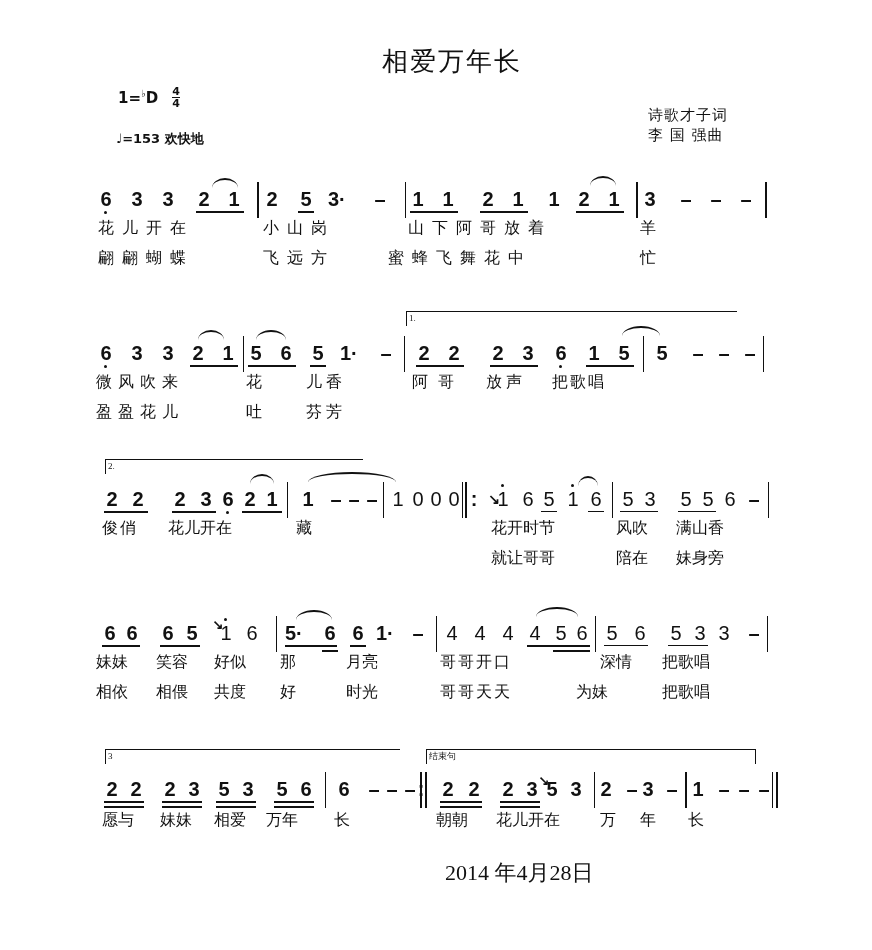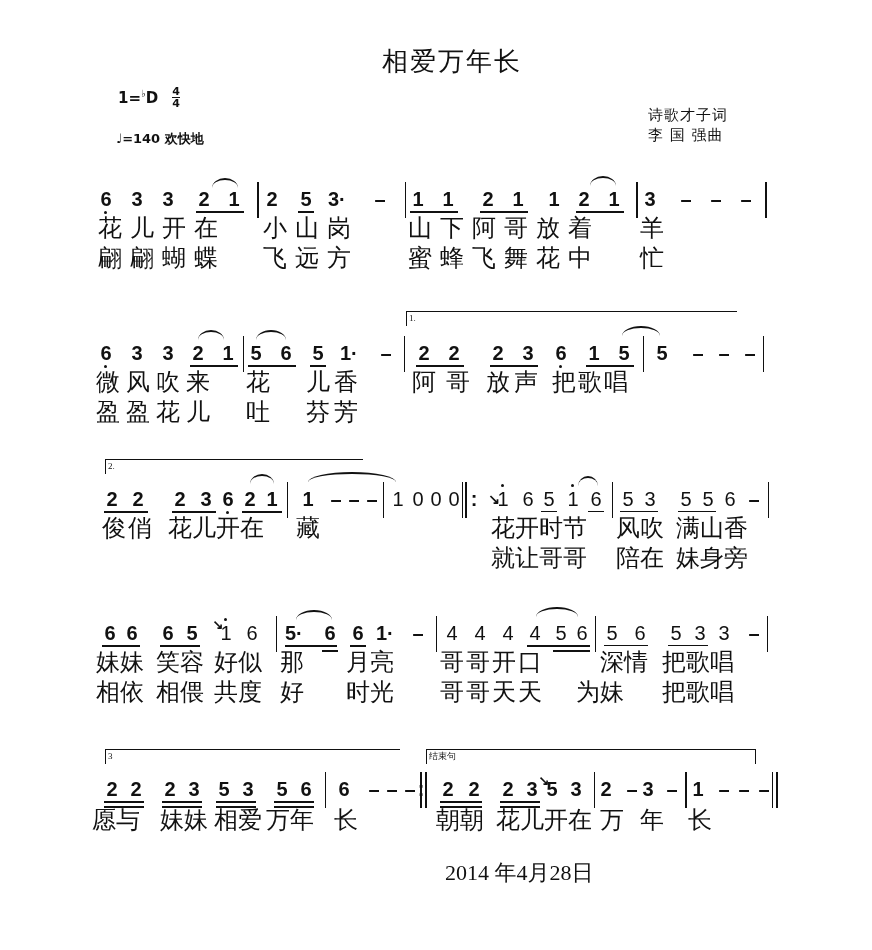--- a/index.html
+++ b/index.html
@@ -11,37 +11,37 @@
   .timesig .bar { border-top:1px solid #111; width:8px; margin:0 auto; }
   .tempo { position:absolute; left:116px; top:130px; font-size:13px; font-weight:bold; }
   .credit { position:absolute; left:648px; font-size:15px; letter-spacing:1px; }
   .row { position:absolute; left:0; width:872px; }
   .n { position:absolute; font-family:"Liberation Sans", sans-serif; font-weight:bold; font-size:20px; line-height:22px; width:16px; text-align:center; }
   .n.dotb::after { content:""; position:absolute; left:6px; bottom:-4px; width:3px; height:3px; background:#111; border-radius:50%; }
   .n.dott::before { content:""; position:absolute; left:6px; top:-4px; width:3px; height:3px; background:#111; border-radius:50%; }
   .ul { position:absolute; height:0; border-top:2px solid #111; }
   .bl { position:absolute; width:2px; background:#111; }
   .bl.thin { width:1px; }
-  .ly { position:absolute; font-size:24px; line-height:24px; letter-spacing:0px; white-space:nowrap; }
+  .ly { position:absolute; font-size:16px; line-height:24px; letter-spacing:0px; white-space:nowrap; }
   .slur { position:absolute; border-top:2px solid #111; border-radius:50% 50% 0 0 / 100% 100% 0 0; height:8px; }
   .volta { position:absolute; border-top:1px solid #111; border-left:1px solid #111; height:14px; font-family:"Liberation Serif", serif; font-size:9px; padding-left:2px; line-height:12px; }
   .volta.r { border-right:1px solid #111; }
   .date { position:absolute; left:445px; top:858px; font-family:"Liberation Serif", serif; font-size:22px; }
 </style>
 </head>
 <body>
 
 <div class="title">相爱万年长</div>
 <div class="key"><span>1=</span><sup>♭</sup><span>D</span></div>
 <div class="timesig">
     <div>4</div>
     <div class="bar"></div>
     <div>4</div>
   </div>
-<div class="tempo">♩=140  欢快地</div>
+<div class="tempo">♩=153  欢快地</div>
 <div class="credit" style="top:106px">诗歌才子词</div>
 <div class="credit" style="top:126px">李 国 强曲</div>
 
 <div class="row" style="top:0">
   <span class="n dotb" style="left:98px;top:188px">6</span>
   <span class="n" style="left:129px;top:188px">3</span>
   <span class="n" style="left:160px;top:188px">3</span>
   <span class="n" style="left:196px;top:188px">2</span>
   <span class="n" style="left:226px;top:188px">1</span>
   <div class="ul" style="left:196px;width:48px;top:211px"></div>
@@ -69,21 +69,21 @@
   <span class="n" style="left:678px;top:188px">–</span>
   <span class="n" style="left:708px;top:188px">–</span>
   <span class="n" style="left:738px;top:188px">–</span>
   <div class="bl" style="left:765px;top:182px;height:36px"></div>
   <span class="ly" style="left:98px;top:216px;letter-spacing:8px">花儿开在</span>
   <span class="ly" style="left:263px;top:216px;letter-spacing:8px">小山岗</span>
   <span class="ly" style="left:408px;top:216px;letter-spacing:8px">山下阿哥放着</span>
   <span class="ly" style="left:640px;top:216px">羊</span>
   <span class="ly" style="left:98px;top:246px;letter-spacing:8px">翩翩蝴蝶</span>
   <span class="ly" style="left:263px;top:246px;letter-spacing:8px">飞远方</span>
-  <span class="ly" style="left:408px;top:246px;letter-spacing:8px">蜜蜂飞舞花中</span>
+  <span class="ly" style="left:388px;top:246px;letter-spacing:8px">蜜蜂飞舞花中</span>
   <span class="ly" style="left:640px;top:246px">忙</span>
 </div>
 
 <div class="row" style="top:0">
   <div class="volta" style="left:406px;top:311px;width:328px;border-right:none">1.</div>
   <span class="n dotb" style="left:98px;top:342px">6</span>
   <span class="n" style="left:129px;top:342px">3</span>
   <span class="n" style="left:160px;top:342px">3</span>
   <span class="n" style="left:190px;top:342px">2</span>
   <span class="n" style="left:220px;top:342px">1</span>
@@ -285,21 +285,21 @@
   <span class="n" style="left:624px;top:778px">–</span>
   <span class="n" style="left:640px;top:778px">3</span>
   <span class="n" style="left:664px;top:778px">–</span>
   <div class="bl" style="left:685px;top:772px;height:36px"></div>
   <span class="n" style="left:690px;top:778px">1</span>
   <span class="n" style="left:716px;top:778px">–</span>
   <span class="n" style="left:736px;top:778px">–</span>
   <span class="n" style="left:756px;top:778px">–</span>
   <div class="bl thin" style="left:772px;top:772px;height:36px"></div>
   <div class="bl" style="left:776px;top:772px;height:36px"></div>
-  <span class="ly" style="left:92px;top:808px">愿与</span>
+  <span class="ly" style="left:102px;top:808px">愿与</span>
   <span class="ly" style="left:160px;top:808px">妹妹</span>
   <span class="ly" style="left:214px;top:808px">相爱</span>
   <span class="ly" style="left:266px;top:808px">万年</span>
   <span class="ly" style="left:334px;top:808px">长</span>
   <span class="ly" style="left:436px;top:808px">朝朝</span>
   <span class="ly" style="left:496px;top:808px">花儿开在</span>
   <span class="ly" style="left:600px;top:808px">万</span>
   <span class="ly" style="left:640px;top:808px">年</span>
   <span class="ly" style="left:688px;top:808px">长</span>
 </div>

